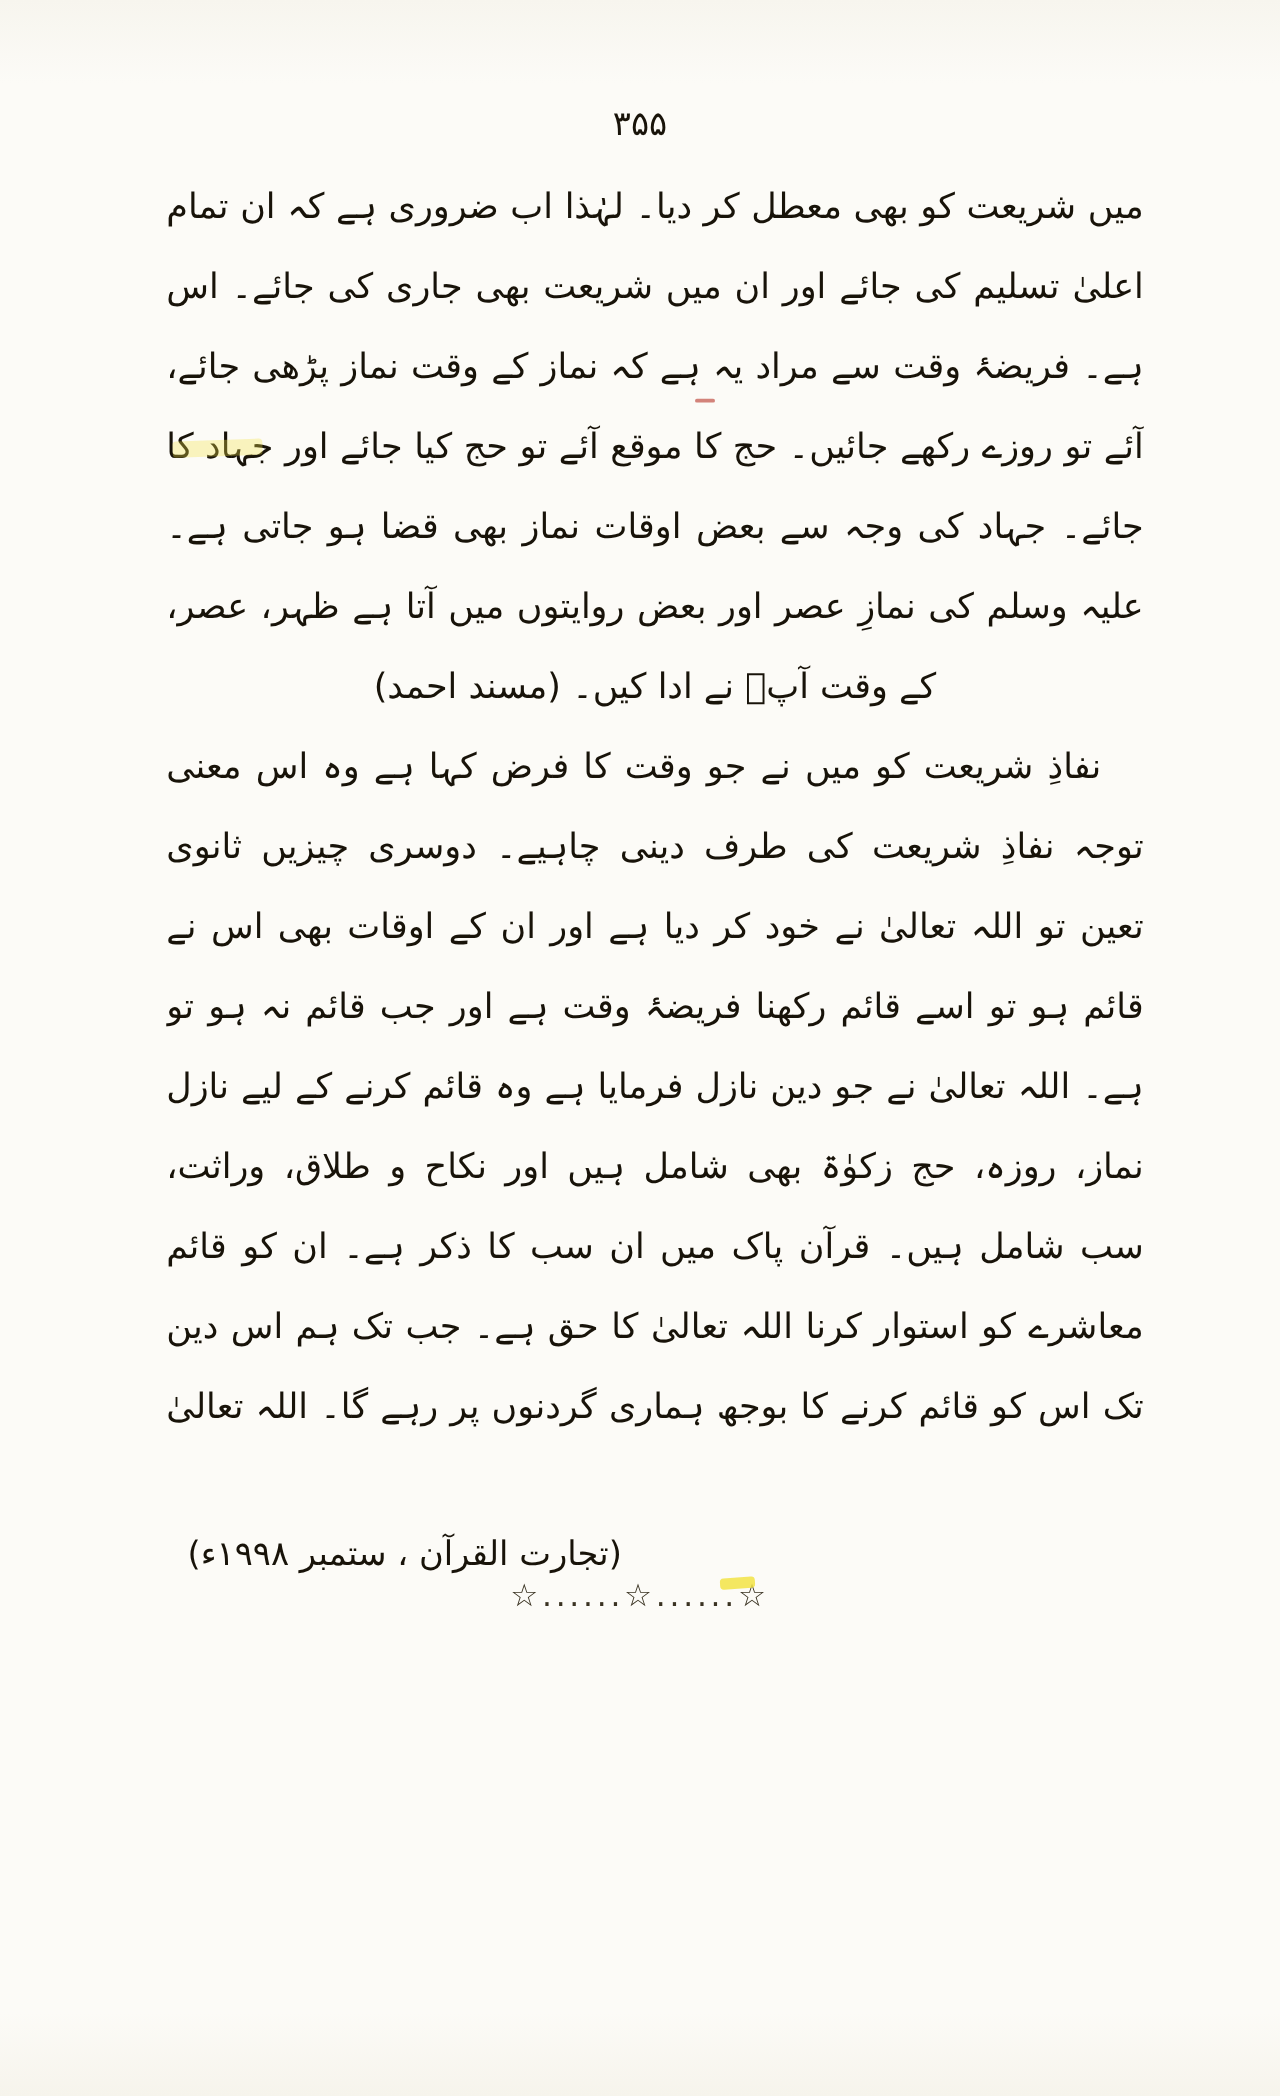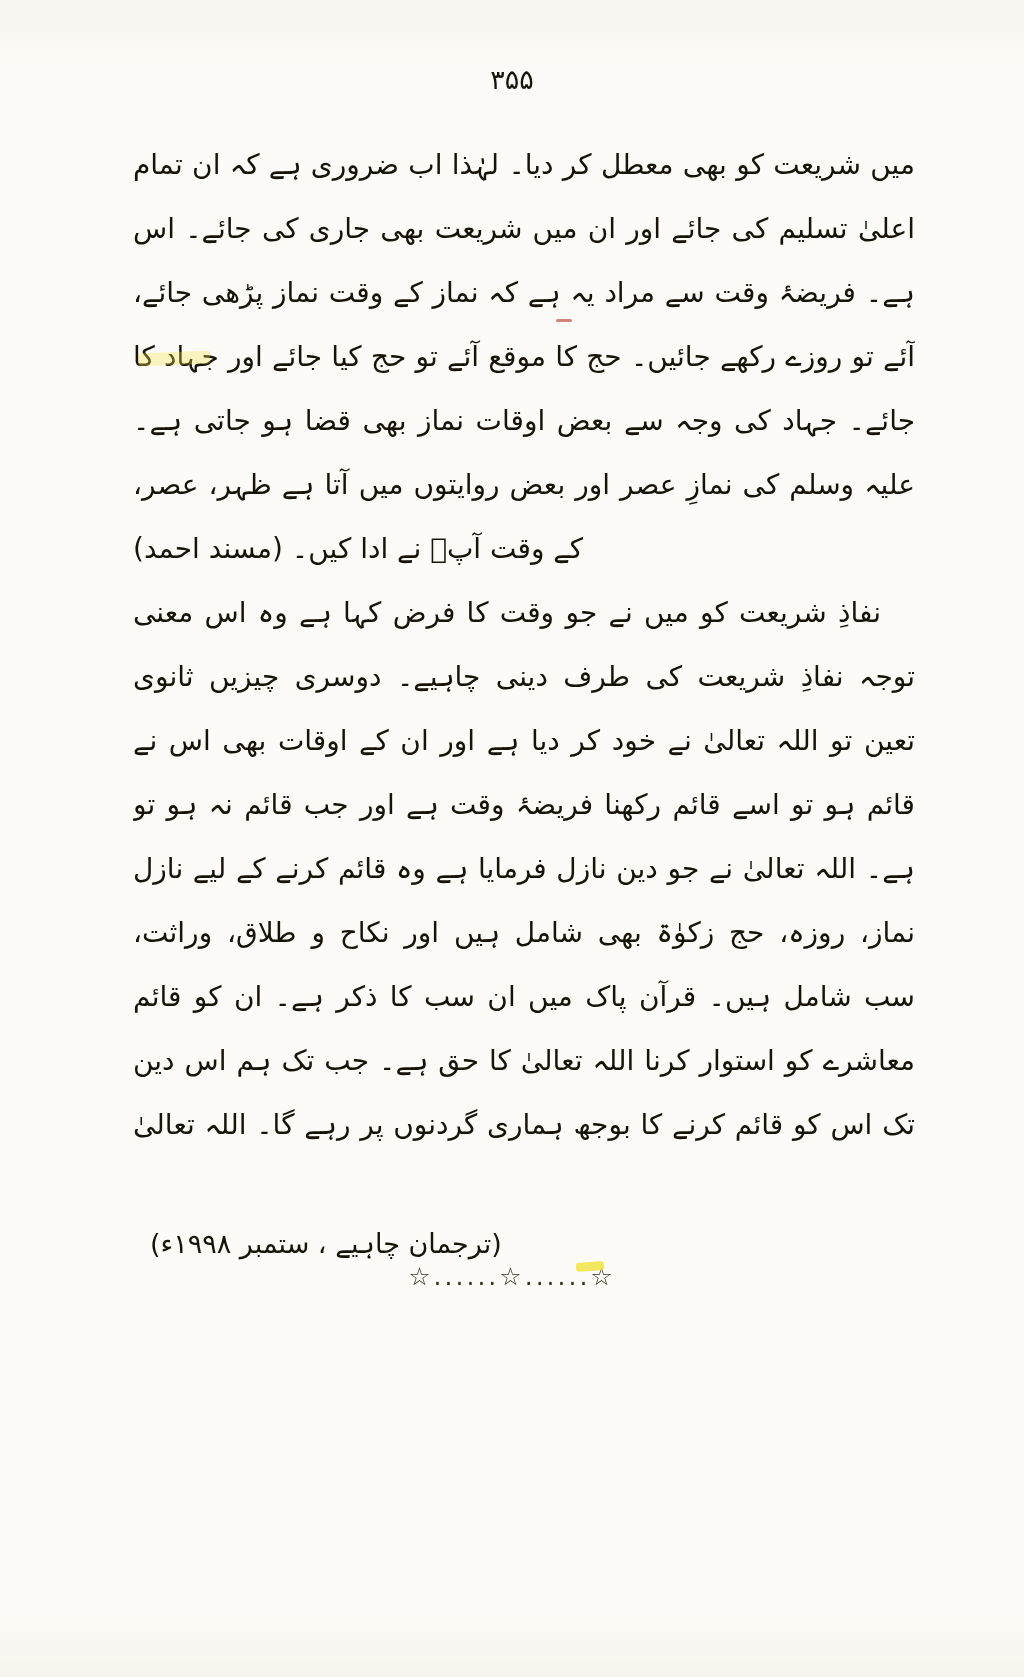--- a/index.html
+++ b/index.html
@@ -19,21 +19,21 @@
     height:1677px;
     margin:0 auto;
     background:var(--paper);
     background-image:linear-gradient(180deg, #f7f5ee 0%, #fcfbf7 4%, #fcfbf7 96%, #f6f4ec 100%);
     color:var(--ink);
     overflow:hidden;
     box-shadow:0 0 6px rgba(0,0,0,.25);
   }
   .page-number{
     position:absolute;
-    top:64px; left:0; right:0;
+    top:84px; left:0; right:0;
     text-align:center;
     font-size:27px;
     letter-spacing:2px;
     color:var(--ink);
   }
   .text-block{
     position:absolute;
     top:133px;
     right:109px;
     width:782px;
@@ -45,21 +45,21 @@
     line-height:64px;
     font-size:28px;
     overflow:hidden;
     white-space:normal;
   }
   .line.justify{
     text-align:justify;
     text-align-last:justify;
   }
   .line.last{
-    text-align:left;
+    text-align:center;
   }
   .line.indent{
     padding-right:34px;
   }
   .attribution{
     position:absolute;
     top:1218px;
     left:150px;
     direction:rtl;
     font-size:27px;
@@ -105,21 +105,21 @@
     <div class="line justify">توجہ نفاذِ شریعت کی طرف دینی چاہیے۔ دوسری چیزیں ثانوی حیثیت اختیار کر گئی ہیں۔ فرائض کا</div>
     <div class="line justify">تعین تو اللہ تعالیٰ نے خود کر دیا ہے اور ان کے اوقات بھی اس نے متعین کر دیے ہیں۔ جب دین</div>
     <div class="line justify">قائم ہو تو اسے قائم رکھنا فریضۂ وقت ہے اور جب قائم نہ ہو تو پھر اسے قائم کرنا فریضۂ وقت</div>
     <div class="line justify">ہے۔ اللہ تعالیٰ نے جو دین نازل فرمایا ہے وہ قائم کرنے کے لیے نازل فرمایا ہے، اس میں</div>
     <div class="line justify">نماز، روزہ، حج زکوٰۃ بھی شامل ہیں اور نکاح و طلاق، وراثت، تجارت، اجارہ، عدالت اور سیاست</div>
     <div class="line justify">سب شامل ہیں۔ قرآن پاک میں ان سب کا ذکر ہے۔ ان کو قائم کرنا اور ان کے مطابق</div>
     <div class="line justify">معاشرے کو استوار کرنا اللہ تعالیٰ کا حق ہے۔ جب تک ہم اس دین کو قائم نہیں کریں گے اس وقت</div>
     <div class="line justify">تک اس کو قائم کرنے کا بوجھ ہماری گردنوں پر رہے گا۔ اللہ تعالیٰ ہمیں اس کو قائم اور غالب کرنے</div>
   </div>
 
-  <div class="attribution" dir="rtl" lang="ur">(ترجمان چاہیے ، ستمبر ۱۹۹۸ء)</div>
+  <div class="attribution" dir="rtl" lang="ur">(تجارت القرآن ، ستمبر ۱۹۹۸ء)</div>
 
   <div class="ornament">☆......☆......☆</div>
 
   <div class="artifact star-mark"></div>
   <div class="artifact margin-smudge"></div>
   <div class="artifact red-tick"></div>
 
 </div>
 
 </body></html>

